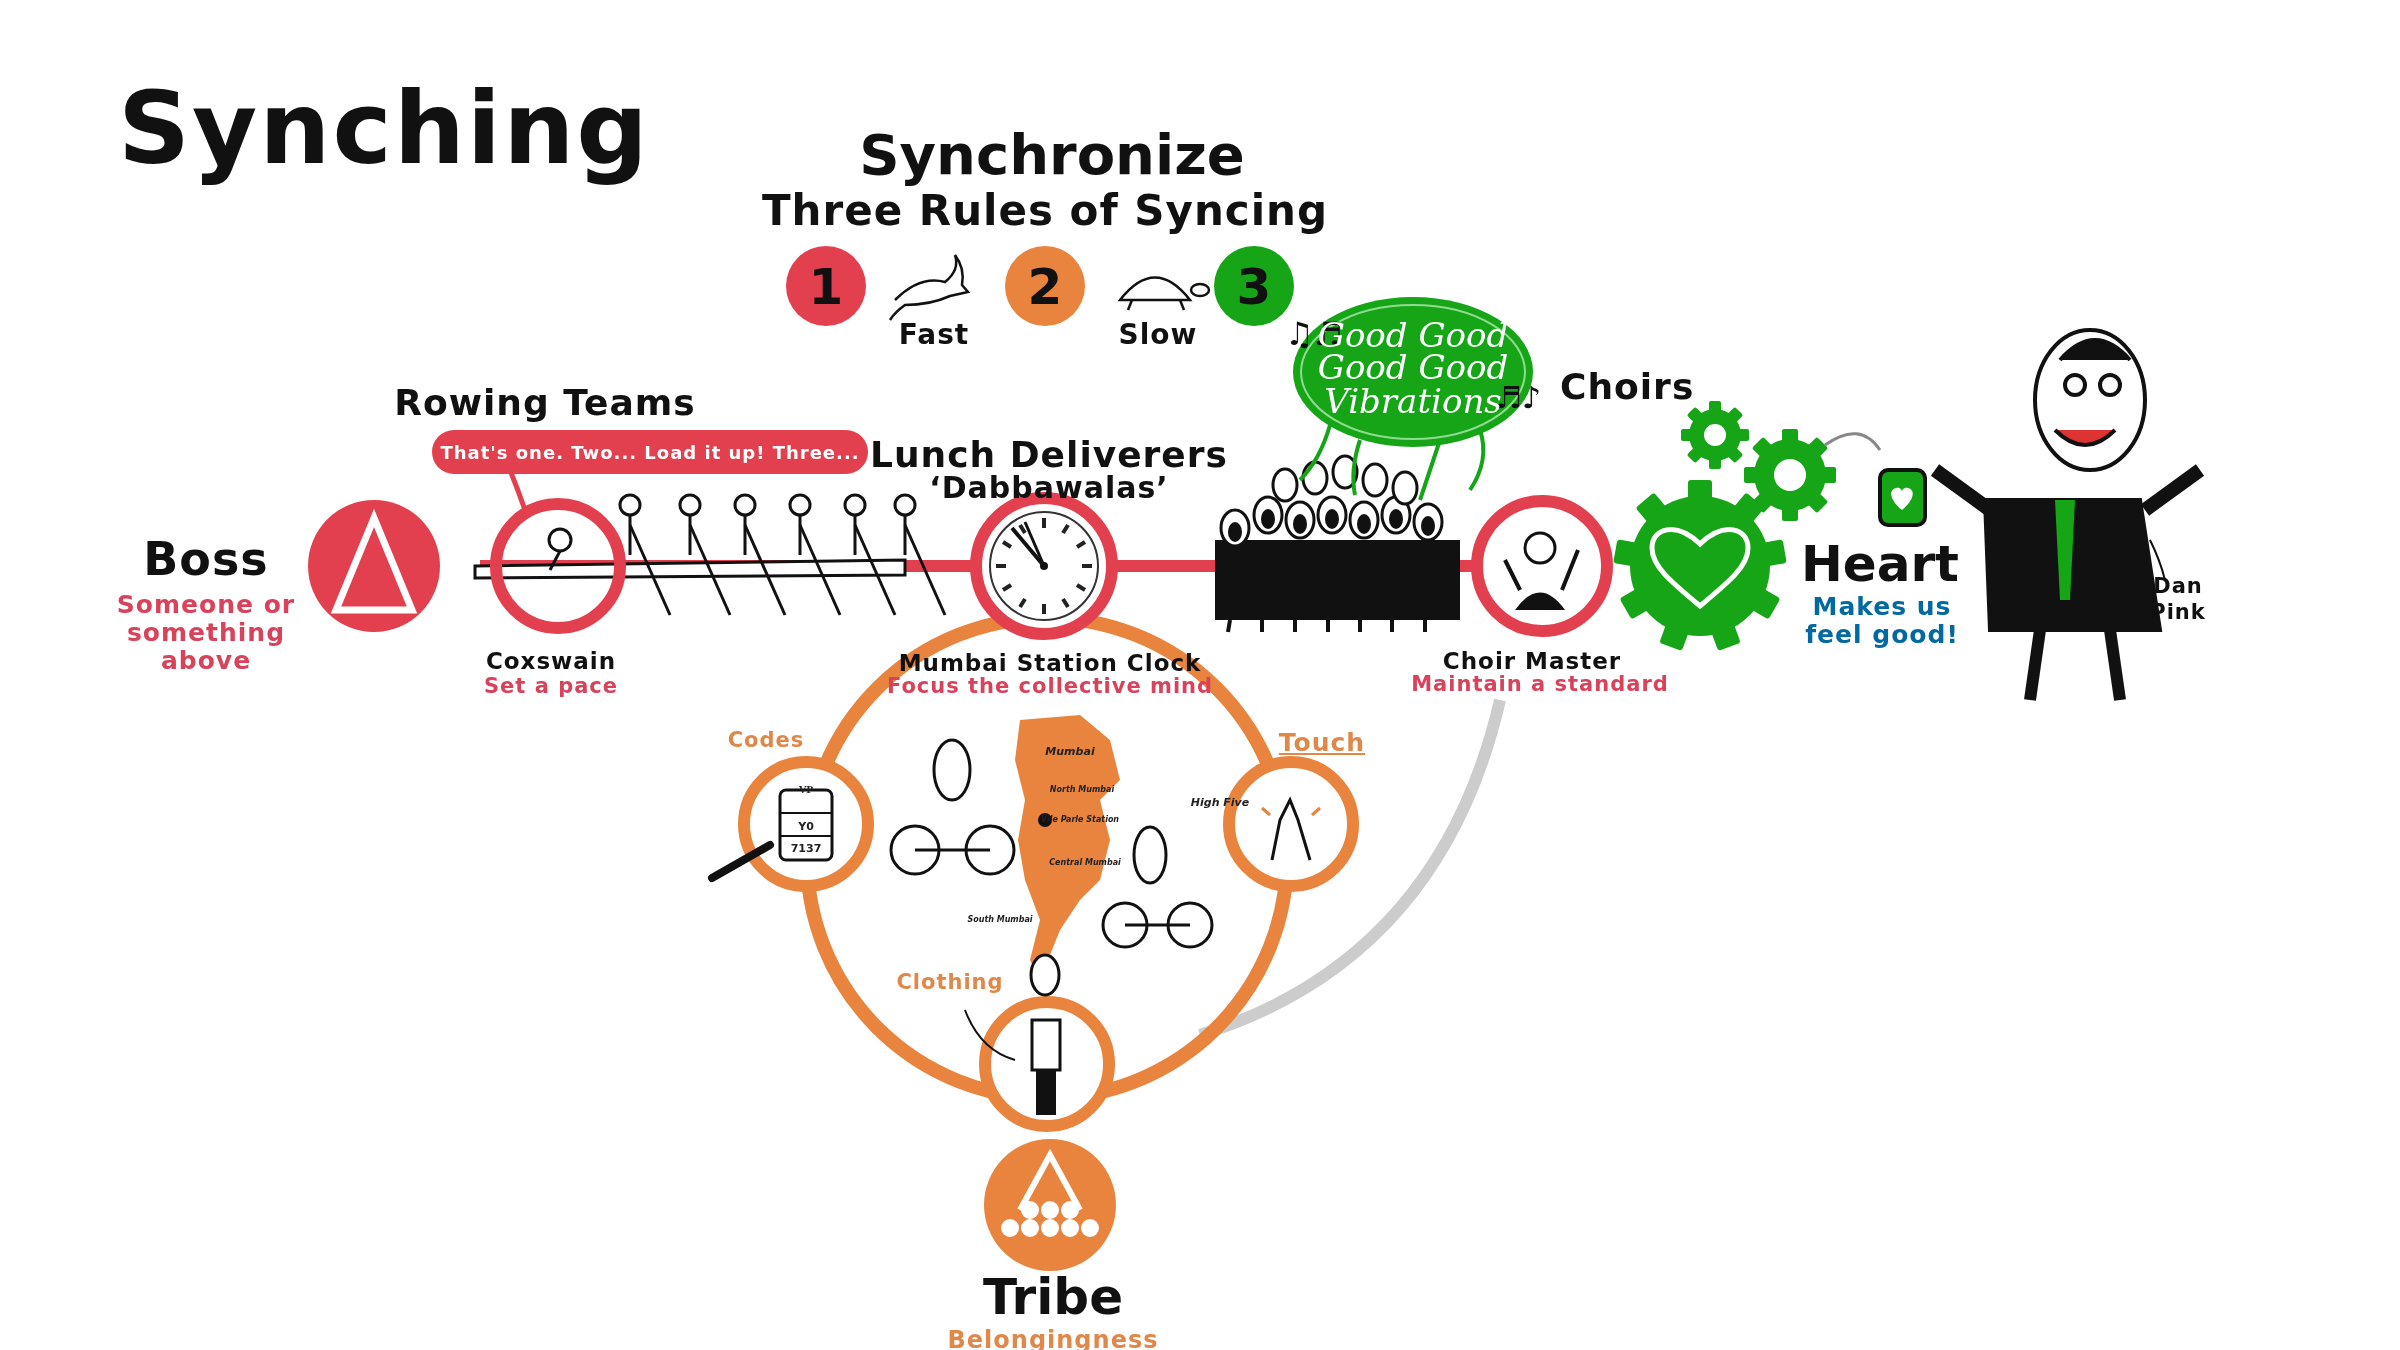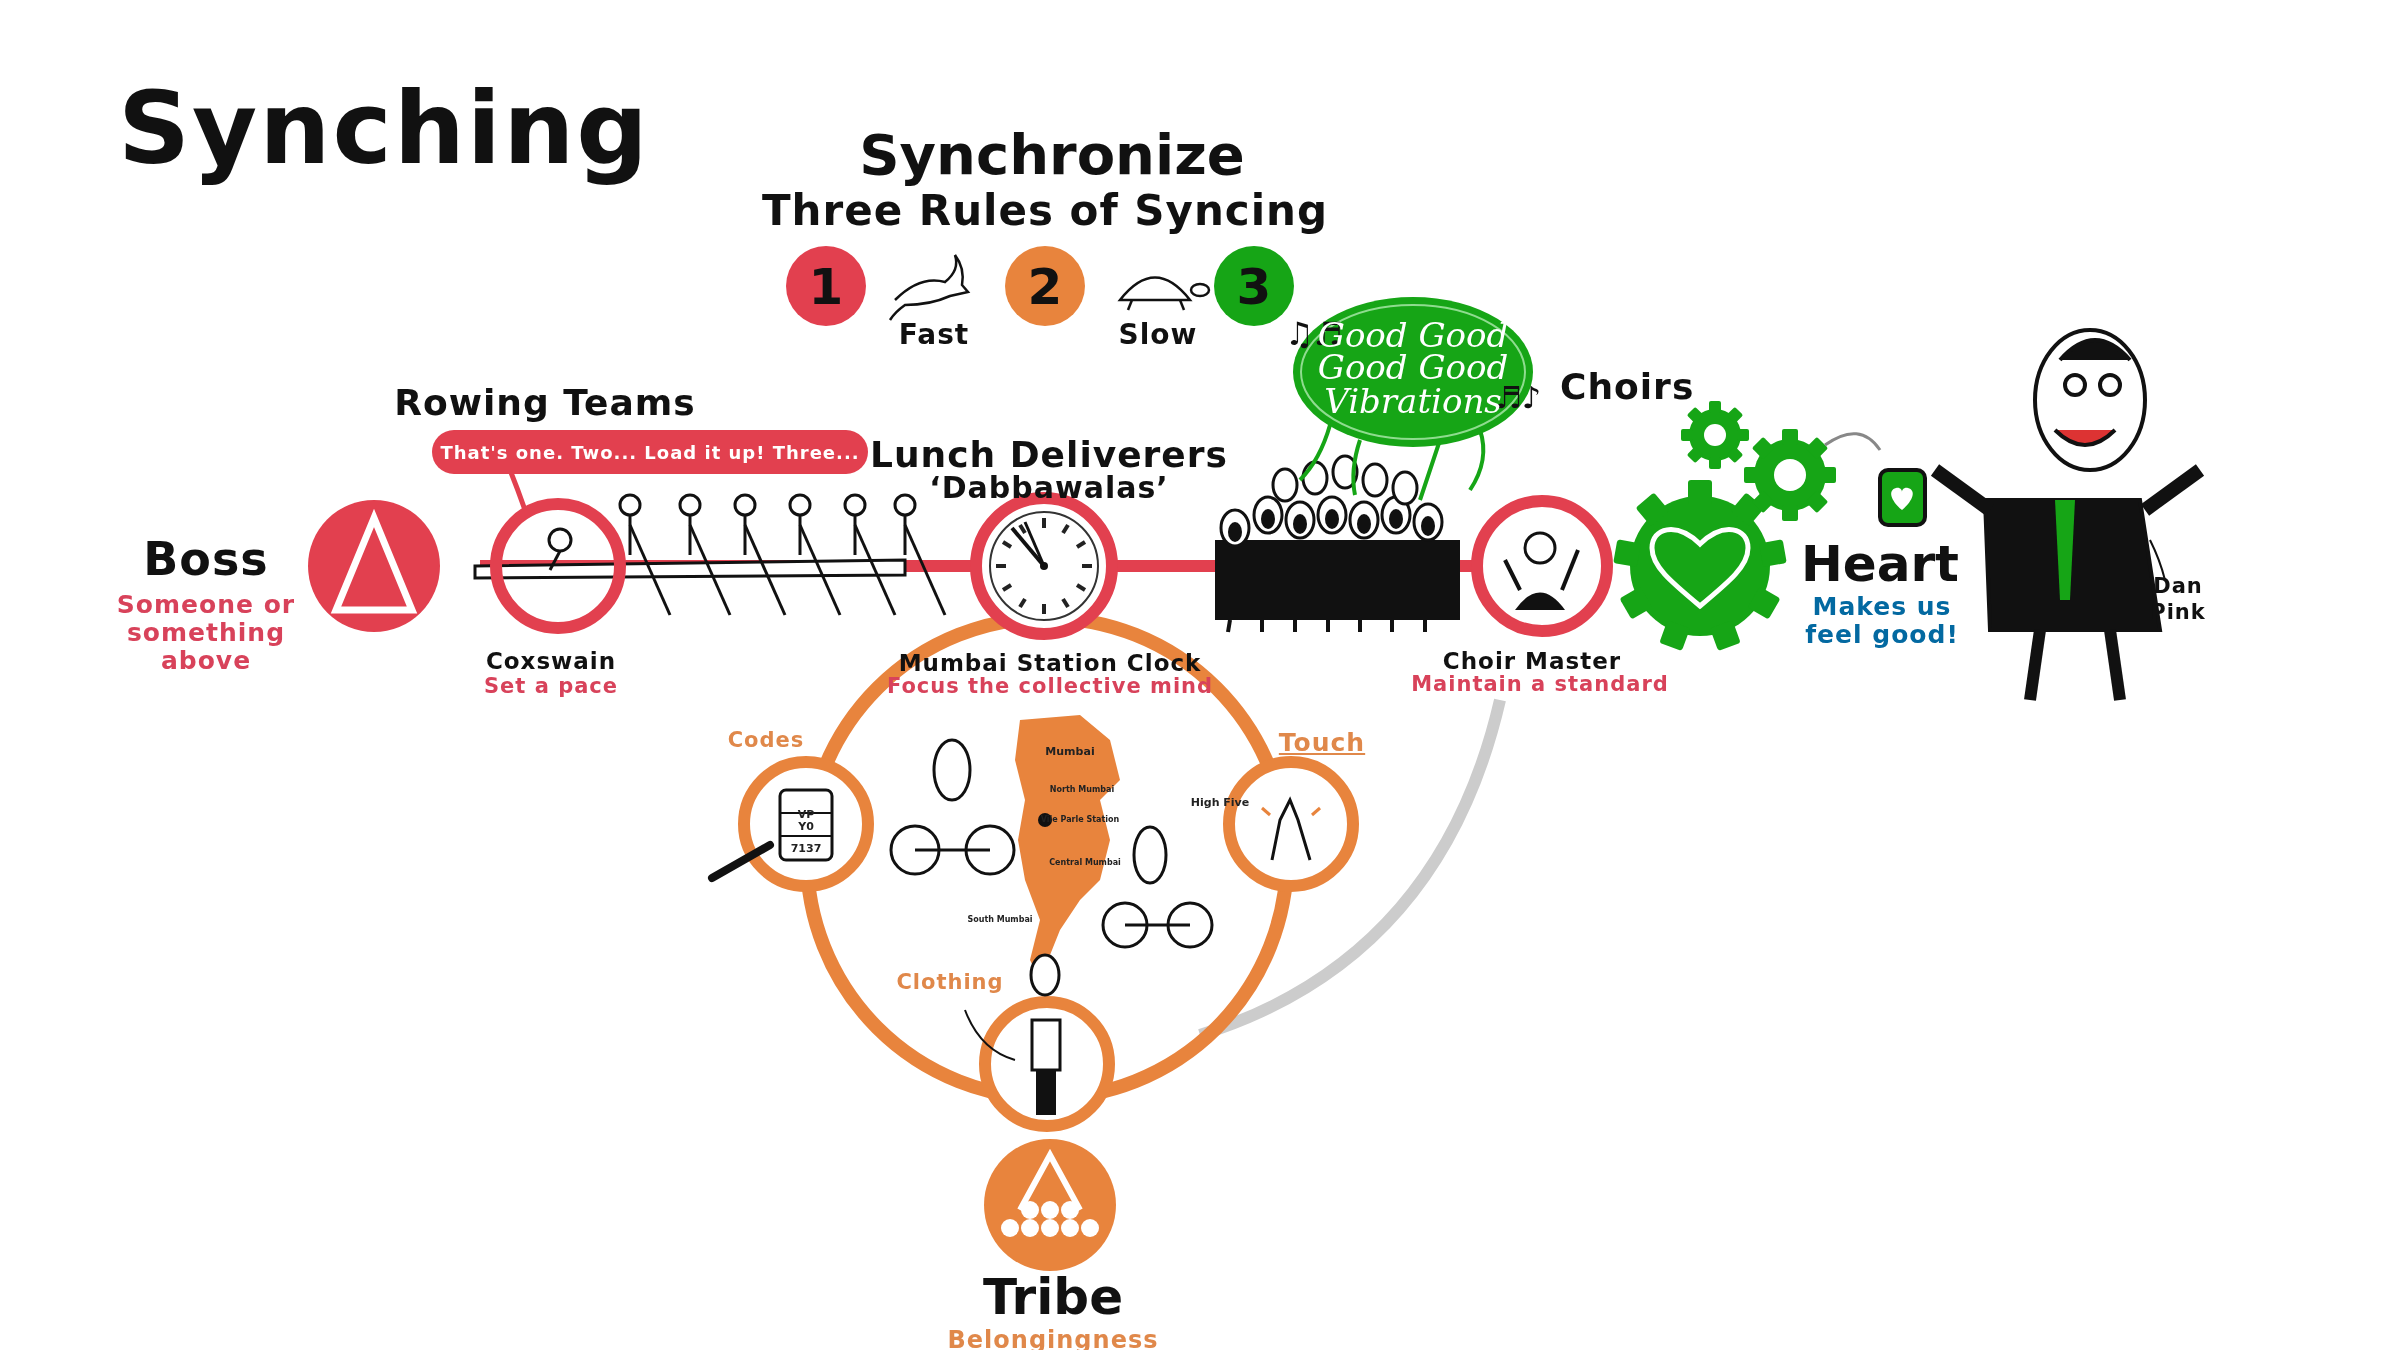--- a/index.html
+++ b/index.html
@@ -13,21 +13,21 @@
   #diagram { position:absolute; left:0; top:0; }
   .title { left:118px; top:70px; font-size:100px; font-weight:bold; letter-spacing:2px; }
   .h1 { font-size:56px; font-weight:bold; }
   .h2 { font-size:42px; font-weight:bold; letter-spacing:1px; }
   .h3 { font-size:36px; font-weight:bold; letter-spacing:1px; }
   .lbl { font-size:23px; font-weight:bold; letter-spacing:1px; }
   .sub { font-size:22px; font-weight:bold; letter-spacing:1px; }
   .big { font-size:50px; font-weight:bold; }
   .bubble-text { font-size:18px; font-weight:bold; color:#fff; letter-spacing:1px; }
   .script { font-family:"DejaVu Serif", serif; font-style:italic; color:#fff; font-size:34px; line-height:34px; }
-  .tiny { font-size:11px; font-weight:bold; color:#222; }
+  .tiny { font-size:11px; font-style:italic; font-weight:bold; color:#222; }
 </style>
 </head>
 <body>
 
 <svg id="diagram" width="2400" height="1350" viewBox="0 0 2400 1350">
 
   <path d="M1500 700 Q1440 960 1200 1035" fill="none" stroke="#CCCCCC" stroke-width="12"></path>
 
   <circle cx="1047" cy="858" r="240" fill="none" stroke="#E8843D" stroke-width="14"></circle>
 
@@ -315,21 +315,21 @@
 <div class="abs center sub red" style="left:551px; top:674px; font-size:21px;">Set a pace</div>
 
 <div class="abs center h3" style="left:1049px; top:434px;">Lunch Deliverers</div>
 <div class="abs center h3" style="left:1049px; top:470px; font-size:30px;">‘Dabbawalas’</div>
 <div class="abs center lbl" style="left:1050px; top:650px;">Mumbai Station Clock</div>
 <div class="abs center sub red" style="left:1050px; top:674px; font-size:21px;">Focus the collective mind</div>
 <div class="abs center sub orange" style="left:766px; top:728px; font-size:21px;">Codes</div>
 <div class="abs center sub orange" style="left:1322px; top:728px; font-size:25px;text-decoration:underline;">Touch</div>
 <div class="abs center sub orange" style="left:950px; top:970px; font-size:21px;">Clothing</div>
 <div class="abs center tiny" style="left:1220px; top:780px;margin-top:16px;">High Five</div>
-<div class="abs center tiny" style="left:806px; top:808px; font-style:normal;">VP</div>
+<div class="abs center tiny" style="left:806px; top:783px; font-style:normal;font-family:Liberation Serif, serif;">VP</div>
 <div class="abs center tiny" style="left:806px; top:820px; font-style:normal;">Y0</div>
 <div class="abs center tiny" style="left:806px; top:842px; font-style:normal;">7137</div>
 <div class="abs center tiny" style="left:1070px; top:745px;">Mumbai</div>
 <div class="abs center tiny" style="left:1082px; top:785px; font-size:8px;">North Mumbai</div>
 <div class="abs center tiny" style="left:1080px; top:815px; font-size:8px;">Vile Parle Station</div>
 <div class="abs center tiny" style="left:1085px; top:858px; font-size:8px;">Central Mumbai</div>
 <div class="abs center tiny" style="left:1000px; top:915px; font-size:8px;">South Mumbai</div>
 
 <div class="abs h3" style="left:1560px; top:366px;">Choirs</div>
 <div class="abs center script" style="left:1413px; top:318px;">Good Good</div>

